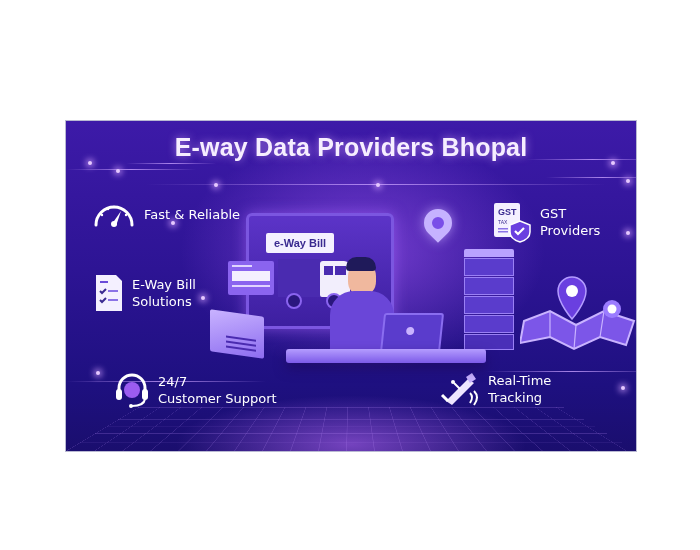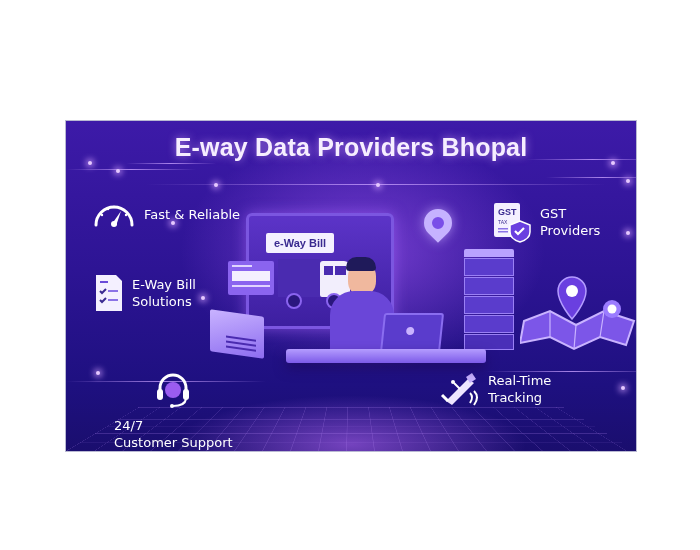--- a/index.html
+++ b/index.html
@@ -79,21 +79,21 @@
         <path d="M6 27 l2 2 l4 -4" stroke="#3a2a90" stroke-width="2" fill="none"></path>
           <rect x="14" y="26" width="10" height="2" fill="#8b73e6"></rect>
       </svg>
     </span>
     <span class="txt">
       <span>E-Way Bill</span>
       <span>Solutions</span>
     </span>
   </div>
 
-  <div class="feature" style="left:48px;top:250px;flex-direction:column;">
+  <div class="feature" style="left:48px;top:250px;">
     <span class="icon">
       <svg width="36" height="38" viewBox="0 0 36 38">
         <path d="M5 22 V17 A13 13 0 0 1 31 17 V22" fill="none" stroke="#fff" stroke-width="3"></path>
         <rect x="2" y="18" width="6" height="11" rx="3" fill="#fff"></rect>
           <rect x="28" y="18" width="6" height="11" rx="3" fill="#fff"></rect>
         <circle cx="18" cy="19" r="8" fill="#9b5cf0"></circle>
         <path d="M31 28 Q30 35 18 35" fill="none" stroke="#fff" stroke-width="2"></path>
           <circle cx="17" cy="35" r="2" fill="#fff"></circle>
       </svg>
     </span>

